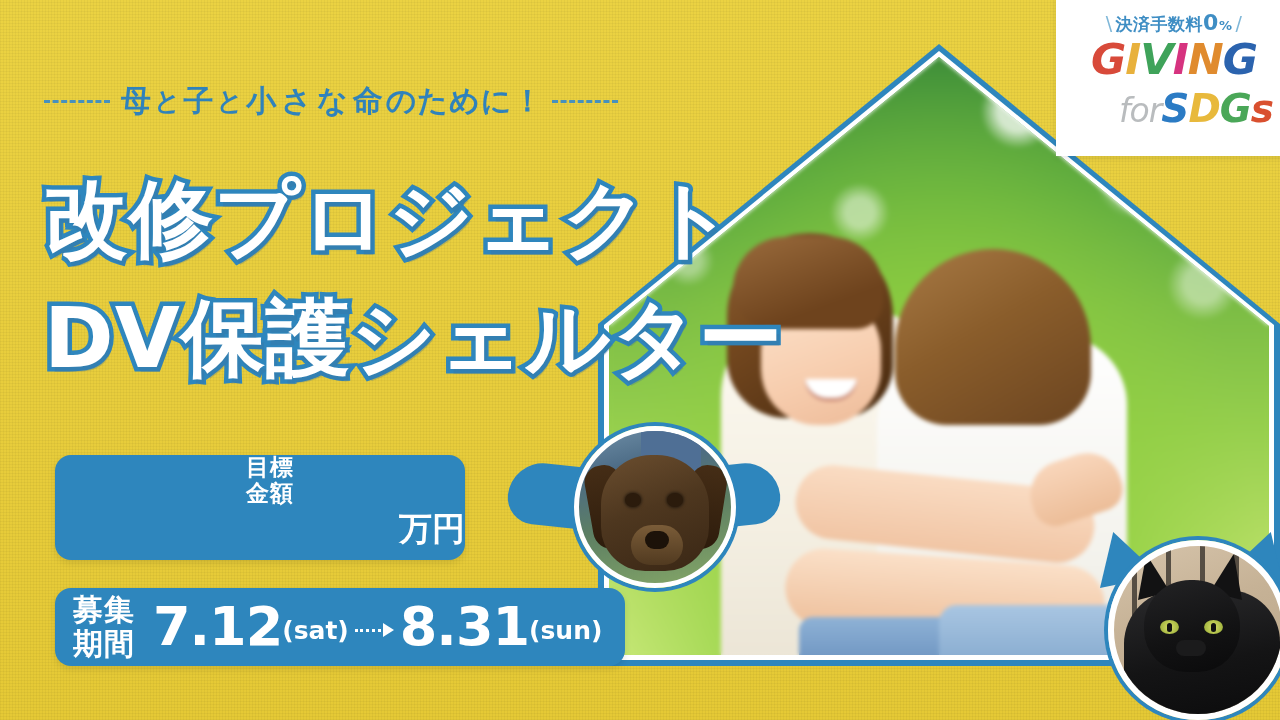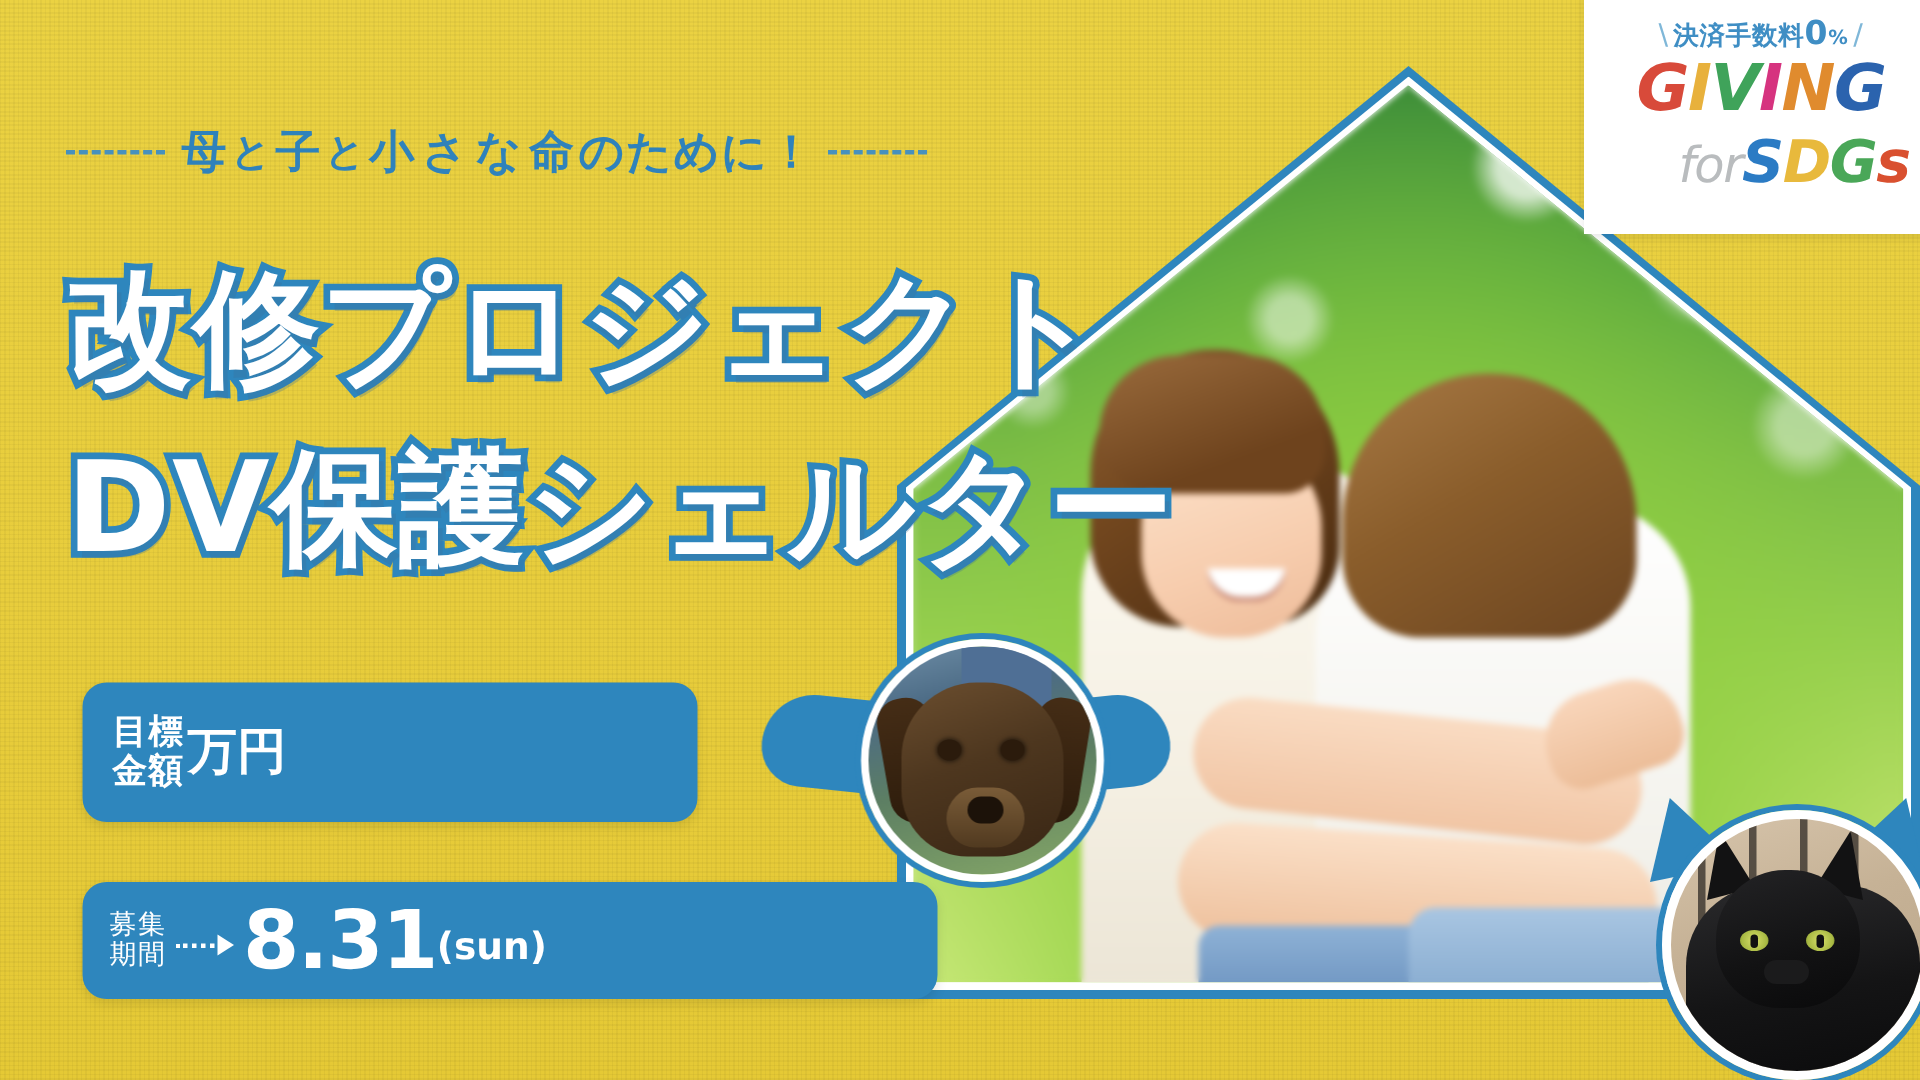--- a/index.html
+++ b/index.html
@@ -170,24 +170,25 @@
     font-weight:800;font-size:84px;line-height:1.42;
     color:#ffffff;letter-spacing:1px;white-space:nowrap;
     -webkit-text-stroke:9px #2e86bd;
     paint-order:stroke fill;
     text-shadow:3px 5px 0 rgba(60,110,150,.28);
   }
   .title .l2{display:block;}
 
   
   .goalbox{
-    position:absolute;left:55px;top:455px;width:410px;height:93px;
+    position:absolute;left:55px;top:455px;width:410px;height:105px;
     background:#2e86bd;border-radius:16px;
     display:flex;align-items:center;
     box-shadow:0 3px 7px rgba(0,0,0,.10);
+    flex-direction:column;
   }
   .goal-label{
     color:#fff;font-family:"DejaVu Sans",sans-serif;
     font-size:23px;font-weight:700;line-height:1.12;
     margin-left:20px;letter-spacing:1px;
   }
   .goal-amount{
     color:#fff;font-family:"DejaVu Sans",sans-serif;
     font-size:76px;font-weight:800;margin-left:20px;letter-spacing:-1px;
     line-height:1;
@@ -199,21 +200,21 @@
   }
 
   .periodbox{
     position:absolute;left:55px;top:588px;width:570px;height:78px;
     background:#2e86bd;border-radius:16px;
     display:flex;align-items:center;
     box-shadow:0 3px 7px rgba(0,0,0,.10);
   }
   .period-label{
     color:#fff;font-family:"DejaVu Sans",sans-serif;
-    font-size:18px;font-weight:400;line-height:1.12;
+    font-size:30px;font-weight:700;line-height:1.12;
     margin-left:18px;letter-spacing:1px;text-align:right;
   }
   .period-date{
     color:#fff;font-family:"DejaVu Sans",sans-serif;
     font-size:54px;font-weight:800;letter-spacing:-1px;line-height:1;
   }
   .period-dow{
     color:#fff;font-family:"DejaVu Sans",sans-serif;
     font-size:25px;font-weight:700;align-self:flex-end;margin-bottom:9px;
   }
@@ -375,20 +376,24 @@
       <div>目標</div>
       <div>金額</div>
     </div>
     <div class="goal-unit">万円</div>
   </div>
 
   <div class="periodbox">
     <div class="period-label">
       <div>募集</div>
       <div>期間</div>
+    </div>
+    <div style="display:flex;align-items:flex-end;margin-left:18px;">
+      <span class="period-date">7.12</span>
+      <span class="period-dow">(sat)</span>
     </div>
     <div class="arrow-dots">
       <span class="dots"></span>
       <span class="head"></span>
     </div>
     <div style="display:flex;align-items:center;">
       <span class="period-date">8.31</span>
       <span class="period-dow">(sun)</span>
     </div>
   </div>

